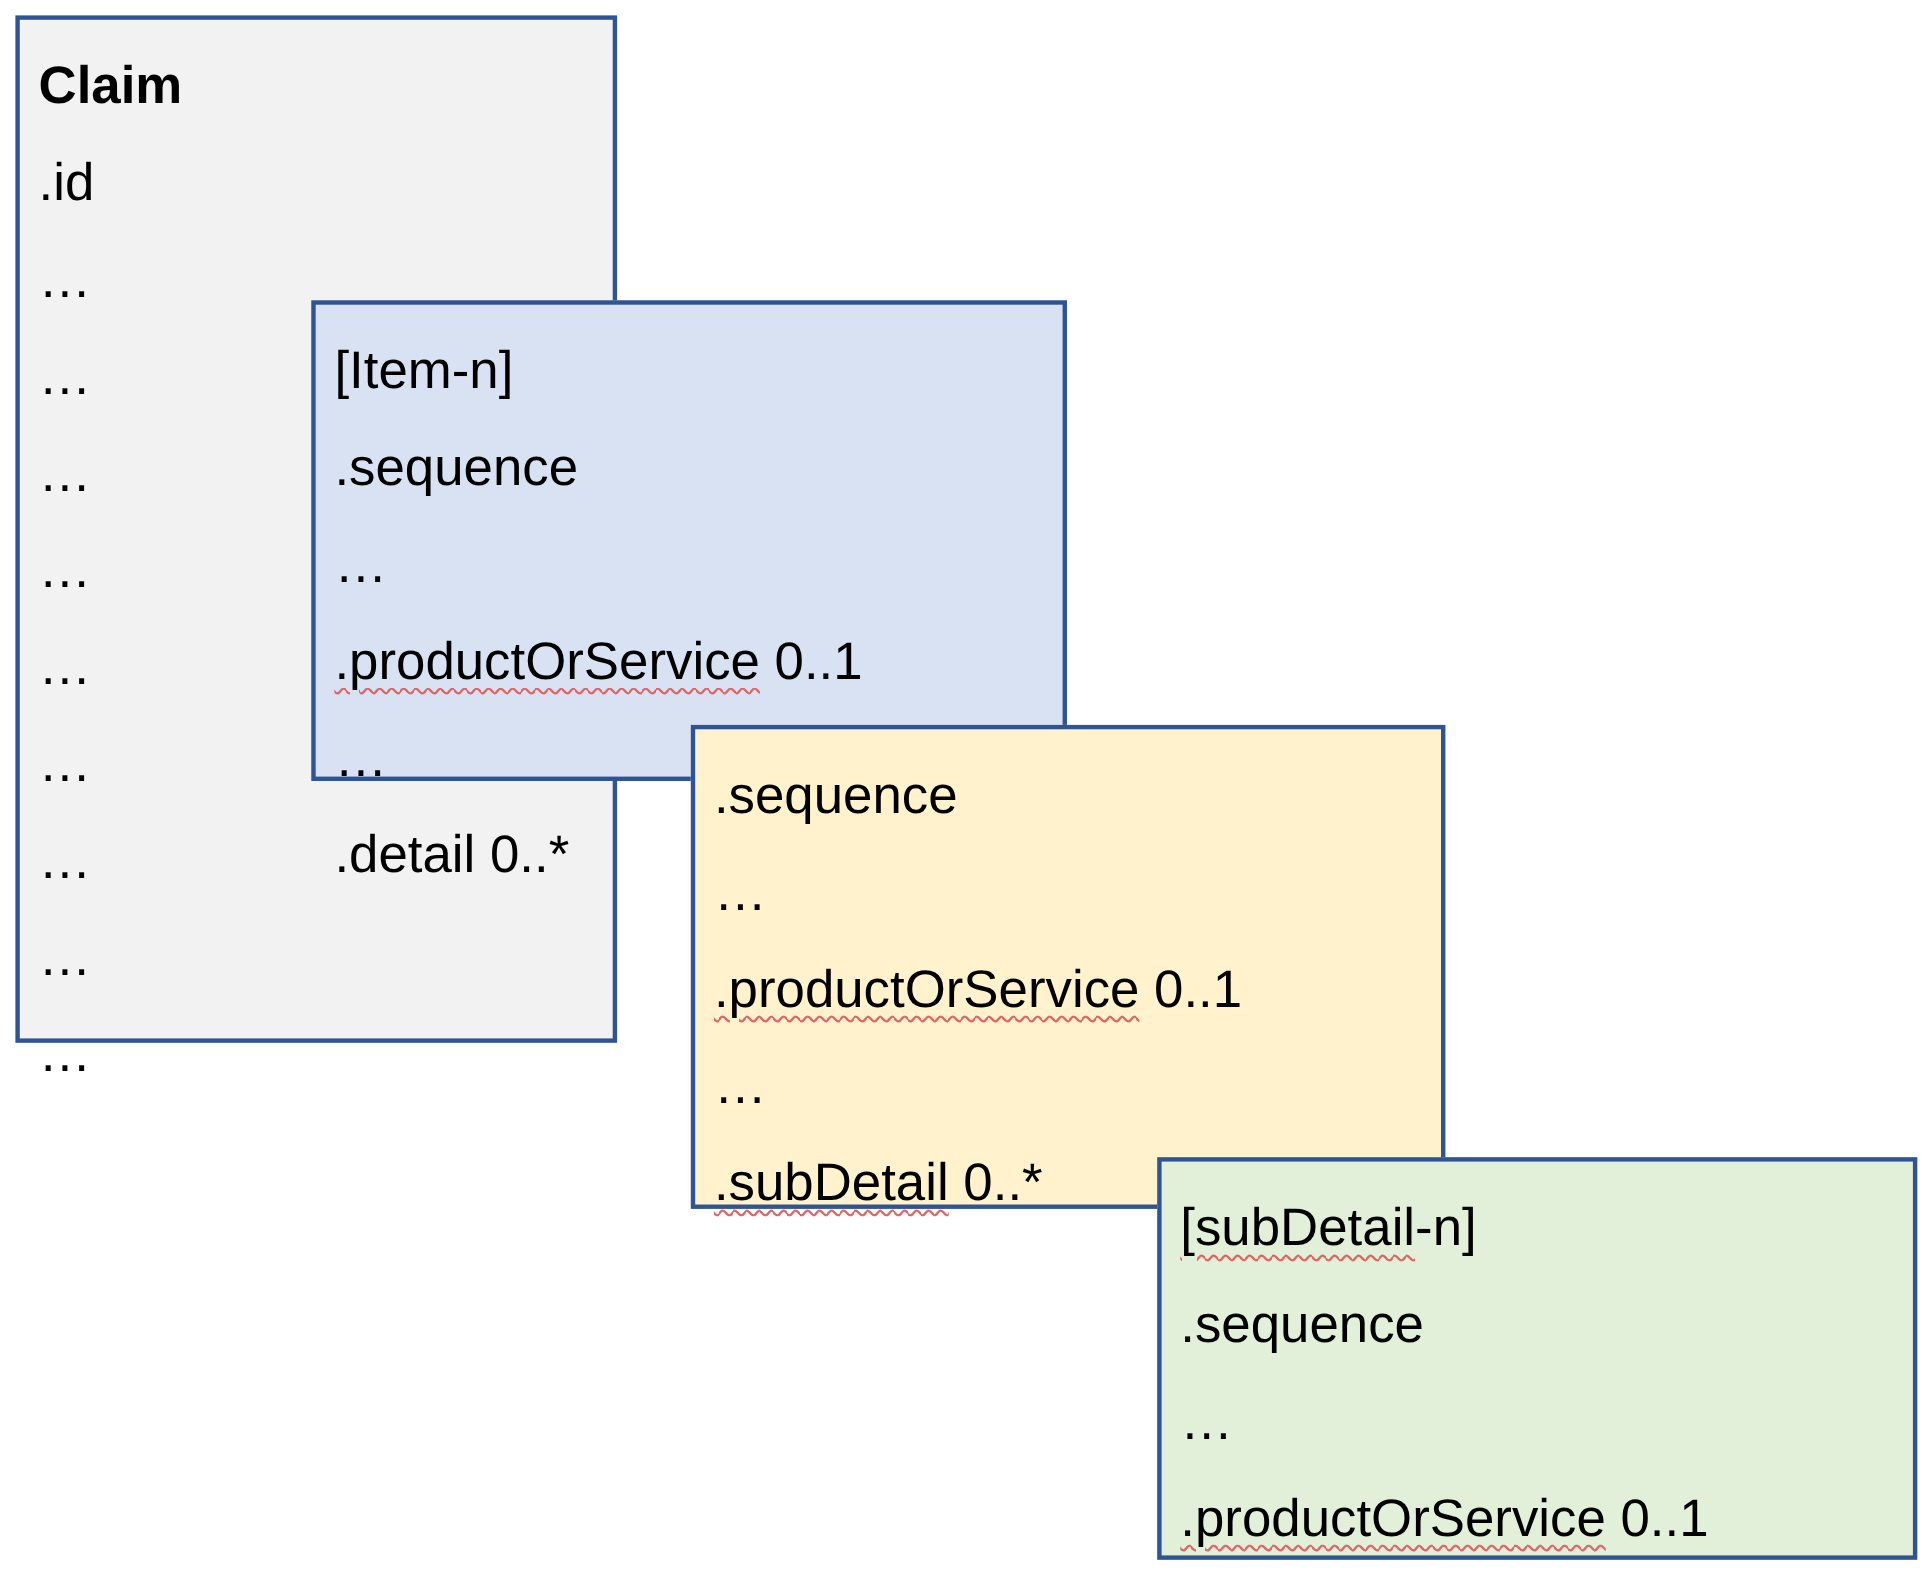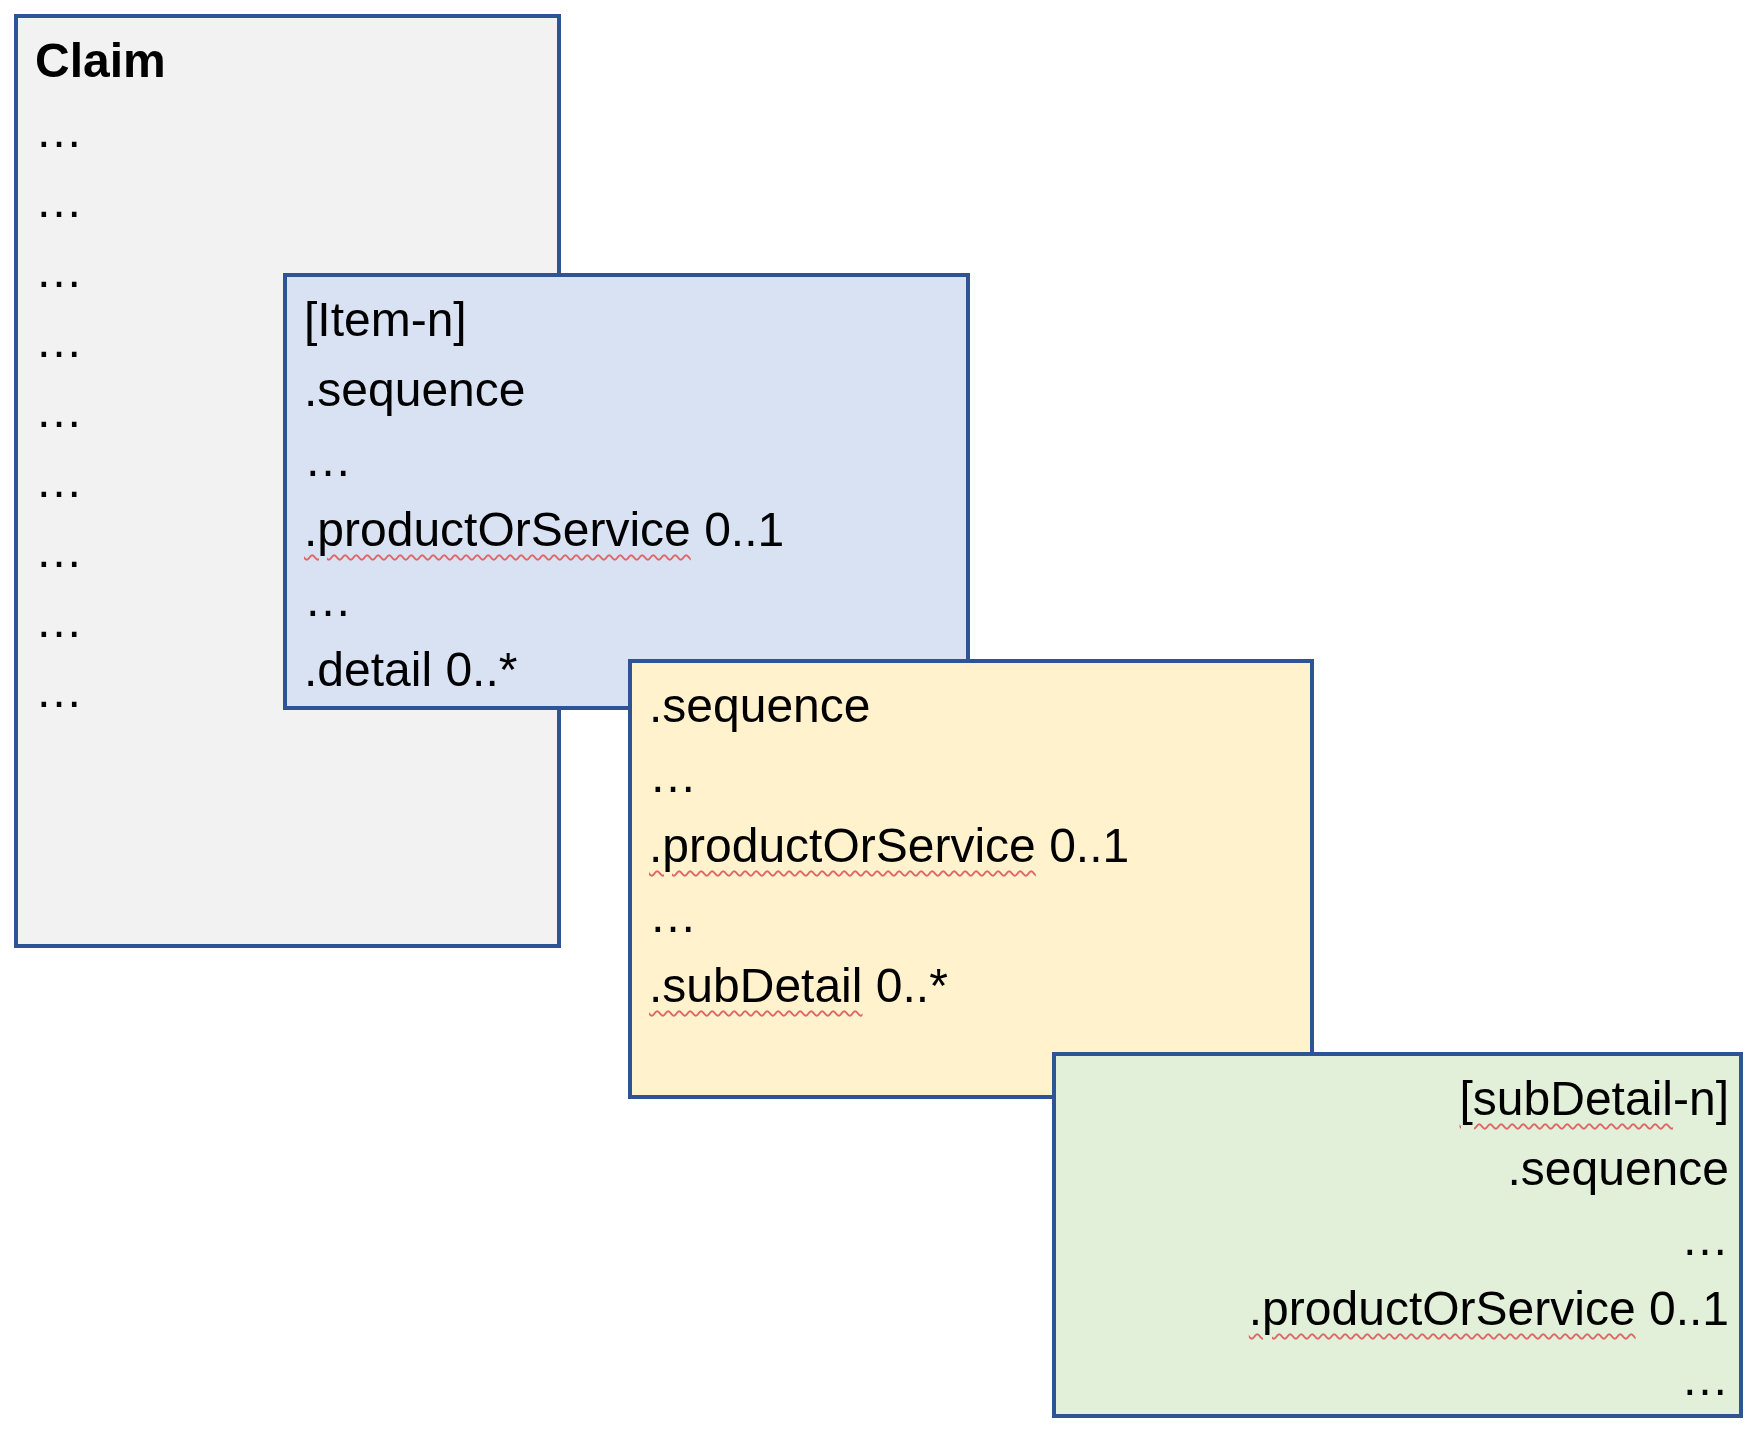--- a/index.html
+++ b/index.html
@@ -25,37 +25,38 @@
     border:4px solid var(--border);
     box-sizing:border-box;
     font-size:48px;
     line-height:70px;
     padding:8px 10px 0 17px;
     white-space:nowrap;
   }
   .box-claim{left:14px;top:14px;width:547px;height:934px;background:var(--fill-claim);}
   .box-item{left:283px;top:273px;width:687px;height:437px;background:var(--fill-item);}
   .box-detail{left:628px;top:659px;width:686px;height:440px;background:var(--fill-detail);}
-  .box-subdetail{left:1052px;top:1052px;width:691px;height:366px;background:var(--fill-subdetail);text-align:right;}
-  .line{height:70px;}
+  .box-subdetail{left:1052px;top:1052px;width:691px;height:366px;background:var(--fill-subdetail);}
+  .line{height:70px;margin-top:18px;}
   .seg-bold{font-weight:700;}
   .seg-squiggle{
     text-decoration-line:underline;
     text-decoration-style:wavy;
     text-decoration-color:var(--squiggle);
     text-decoration-thickness:2px;
     text-underline-offset:8px;
   }
 </style>
 </head>
 <body>
 
 <div class="canvas">
   <div class="box box-claim">
       <div class="line"><span class="seg-bold">Claim</span></div>
+      <div class="line"><span>.id</span></div>
       <div class="line"><span>…</span></div>
       <div class="line"><span>…</span></div>
       <div class="line"><span>…</span></div>
       <div class="line"><span>…</span></div>
       <div class="line"><span>…</span></div>
       <div class="line"><span>…</span></div>
       <div class="line"><span>…</span></div>
       <div class="line"><span>…</span></div>
       <div class="line"><span>…</span></div>
     </div>

